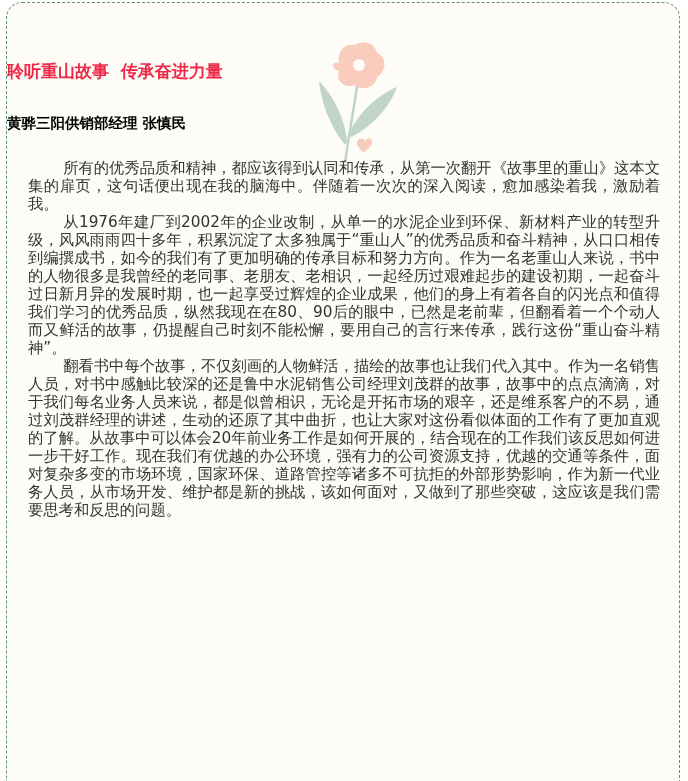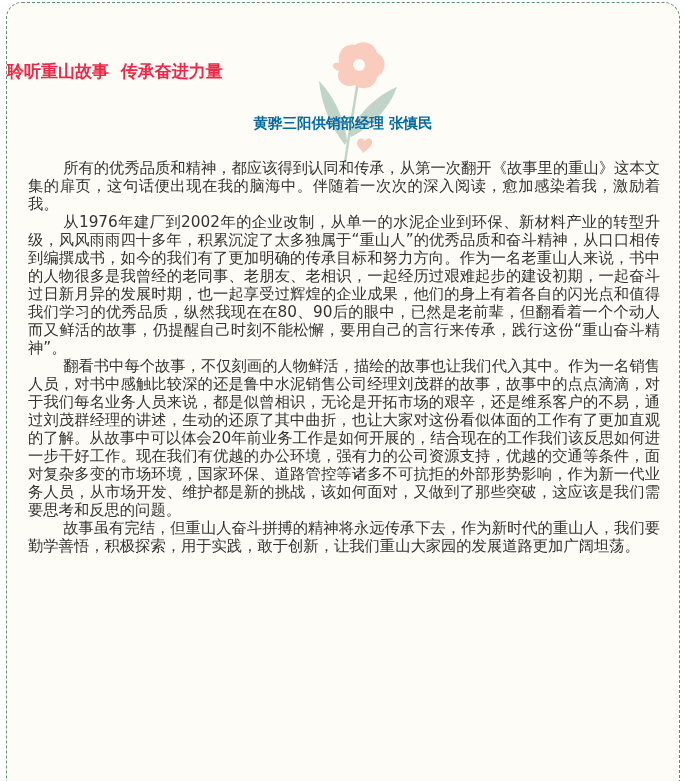--- a/index.html
+++ b/index.html
@@ -43,24 +43,24 @@
       font-weight: bold;
       color: #ee2746;
       letter-spacing: 0px;
       white-space: pre;
     }
     .byline {
       position: absolute;
       left: 0;
       right: 0;
       top: 111px;
-      text-align: center;
+      text-align: left;
       font-size: 14.5px;
       font-weight: bold;
-      color: #0369a1;
+      color: #000000;
     }
     .article {
       position: absolute;
       left: 21px;
       top: 156px;
       width: 632px;
       color: #333333;
       font-size: 15.3px;
       line-height: 18px;
     }
@@ -92,16 +92,15 @@
     </g>
   </svg>
 
   <div class="title">聆听重山故事  传承奋进力量</div>
   <div class="byline">黄骅三阳供销部经理 张慎民</div>
 
   <div class="article">
     <p>所有的优秀品质和精神，都应该得到认同和传承，从第一次翻开《故事里的重山》这本文集的扉页，这句话便出现在我的脑海中。伴随着一次次的深入阅读，愈加感染着我，激励着我。</p>
     <p>从1976年建厂到2002年的企业改制，从单一的水泥企业到环保、新材料产业的转型升级，风风雨雨四十多年，积累沉淀了太多独属于“重山人”的优秀品质和奋斗精神，从口口相传到编撰成书，如今的我们有了更加明确的传承目标和努力方向。作为一名老重山人来说，书中的人物很多是我曾经的老同事、老朋友、老相识，一起经历过艰难起步的建设初期，一起奋斗过日新月异的发展时期，也一起享受过辉煌的企业成果，他们的身上有着各自的闪光点和值得我们学习的优秀品质，纵然我现在在80、90后的眼中，已然是老前辈，但翻看着一个个动人而又鲜活的故事，仍提醒自己时刻不能松懈，要用自己的言行来传承，践行这份“重山奋斗精神”。</p>
     <p>翻看书中每个故事，不仅刻画的人物鲜活，描绘的故事也让我们代入其中。作为一名销售人员，对书中感触比较深的还是鲁中水泥销售公司经理刘茂群的故事，故事中的点点滴滴，对于我们每名业务人员来说，都是似曾相识，无论是开拓市场的艰辛，还是维系客户的不易，通过刘茂群经理的讲述，生动的还原了其中曲折，也让大家对这份看似体面的工作有了更加直观的了解。从故事中可以体会20年前业务工作是如何开展的，结合现在的工作我们该反思如何进一步干好工作。现在我们有优越的办公环境，强有力的公司资源支持，优越的交通等条件，面对复杂多变的市场环境，国家环保、道路管控等诸多不可抗拒的外部形势影响，作为新一代业务人员，从市场开发、维护都是新的挑战，该如何面对，又做到了那些突破，这应该是我们需要思考和反思的问题。</p>
-    <p>故事虽有完结，但重山人奋斗拼搏的精神将永远传承下去，作为新时代的重山人，我们要勤学善悟，积极探索，用于实践，敢于创新，让我们重山大家园的发展道路更加广阔坦荡。</p>
   </div>
 
 </div>
 
 </body></html>

